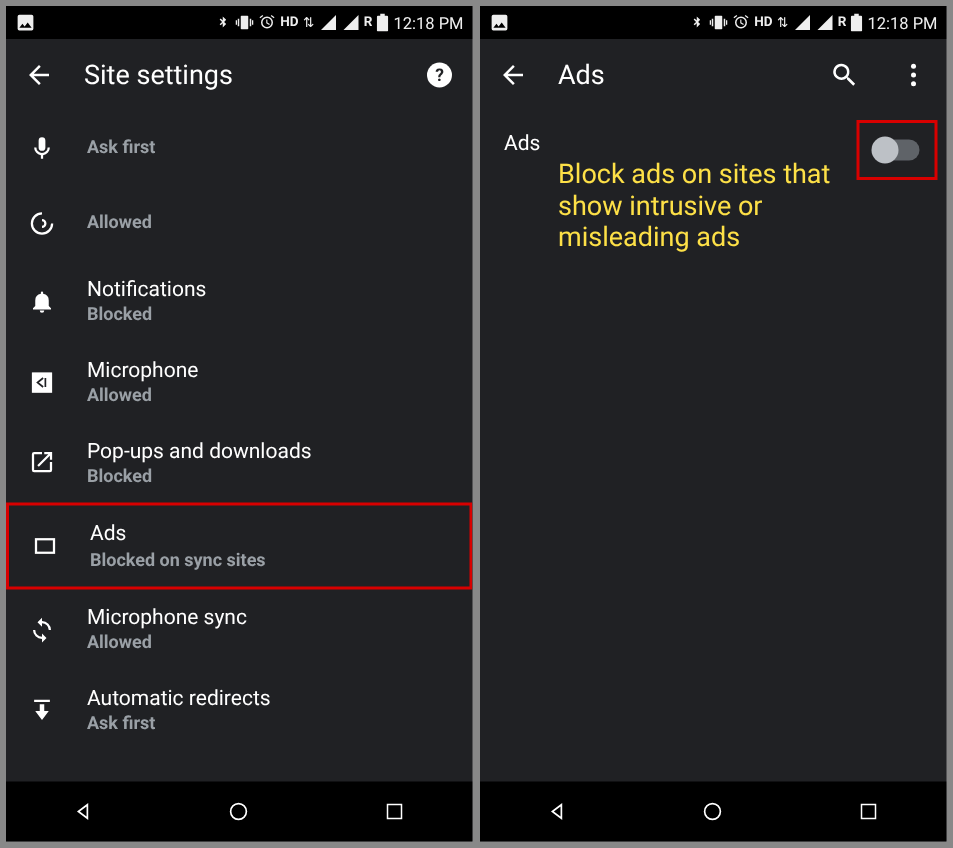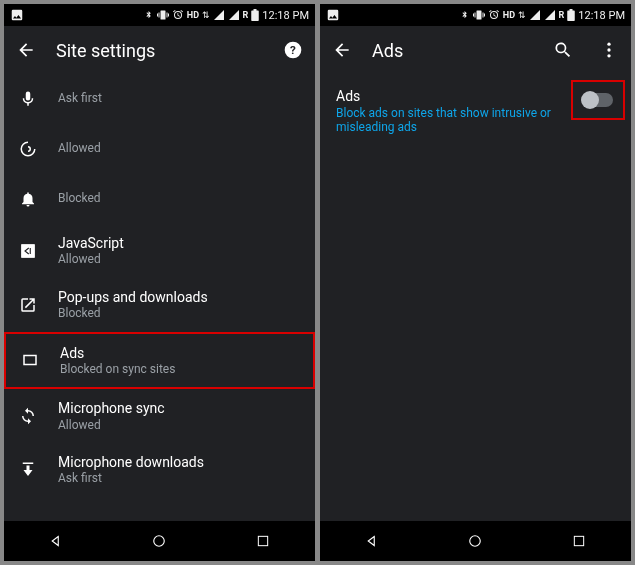--- a/index.html
+++ b/index.html
@@ -71,34 +71,36 @@
   .row .txt { flex: 1; }
   .row .title {
     font-size: 14px;
     color: #fff;
     line-height: 1.3;
   }
   .row .sub {
     font-size: 12px;
     color: #9aa0a6;
     line-height: 1.3;
+    font-weight: bold;
   }
   .detail-block {
     padding: 14px 16px 0 16px;
     position: relative;
   }
   .detail-block .title {
     font-size: 14px;
     color: #fff;
   }
   .detail-block .sub {
-    font-size: 12px;
-    color: #0ea5e9;
+    font-size: 18px;
+    color: #fde047;
     margin-top: 2px;
     max-width: 220px;
+    margin-left: 36px;
   }
   .toggle-wrap {
     position: absolute;
     right: 6px;
     top: 6px;
     width: 54px;
     height: 40px;
     border: 2px solid #d80000;
     display: flex;
     align-items: center;
@@ -214,36 +216,37 @@
           <div class="sub">Allowed</div>
         </span>
       </div>
       <div class="row">
         <span class="icon">
           <svg width="18" height="18" viewBox="0 0 24 24" fill="#fff">
             <path d="M12 22a2 2 0 0 0 2-2h-4a2 2 0 0 0 2 2zm6-6V11a6 6 0 0 0-5-5.9V4a1 1 0 0 0-2 0v1.1A6 6 0 0 0 6 11v5l-2 2v1h16v-1l-2-2z"></path>
           </svg>
         </span>
         <span class="txt">
+          <div class="title">Notifications</div>
           <div class="sub">Blocked</div>
         </span>
       </div>
       <div class="row">
         <span class="icon">
           <svg width="18" height="18" viewBox="0 0 24 24" fill="#fff">
             <path d="M3 3h18v18H3V3zm4 4v10h10l-4-4 4-4H9l-2-2z" transform="translate(0 0)"></path>
             <path d="M4 4h16v16H4z" fill="none" stroke="#fff" stroke-width="1.5"></path>
             <path d="M14 8l-6 4 6 4" fill="none" stroke="#202124" stroke-width="0"></path>
             <path d="M8 8h8l-8 8h8" fill="none"></path>
             <path d="M4 4h16v16H4z" fill="#fff"></path>
             <path d="M13 8l-5 4 5 4M15 8v8" stroke="#202124" stroke-width="1.5" fill="none"></path>
           </svg>
         </span>
         <span class="txt">
-          <div class="title">JavaScript</div>
+          <div class="title">Microphone</div>
           <div class="sub">Allowed</div>
         </span>
       </div>
       <div class="row">
         <span class="icon">
           <svg width="18" height="18" viewBox="0 0 24 24" fill="#fff">
             <path d="M19 19H5V5h7V3H5a2 2 0 0 0-2 2v14a2 2 0 0 0 2 2h14a2 2 0 0 0 2-2v-7h-2v7zM14 3v2h3.6l-9.8 9.8 1.4 1.4L19 6.4V10h2V3h-7z"></path>
           </svg>
         </span>
         <span class="txt">
@@ -273,21 +276,21 @@
           <div class="sub">Allowed</div>
         </span>
       </div>
       <div class="row">
         <span class="icon">
           <svg width="18" height="18" viewBox="0 0 24 24" fill="#fff">
             <path d="M19 18H5v2h14v-2zM12 2L6 10h4v6h4v-6h4L12 2z" transform="rotate(180 12 11)"></path>
           </svg>
         </span>
         <span class="txt">
-          <div class="title">Microphone downloads</div>
+          <div class="title">Automatic redirects</div>
           <div class="sub">Ask first</div>
         </span>
       </div>
       <div class="row"></div>
     </div>
 
   <div class="nav-bar">
     <span class="nav-btn">
       <svg width="18" height="18" viewBox="0 0 24 24" fill="none" stroke="#fff" stroke-width="1.5">
           <path d="M15 6l-8 6 8 6V6z"></path>

